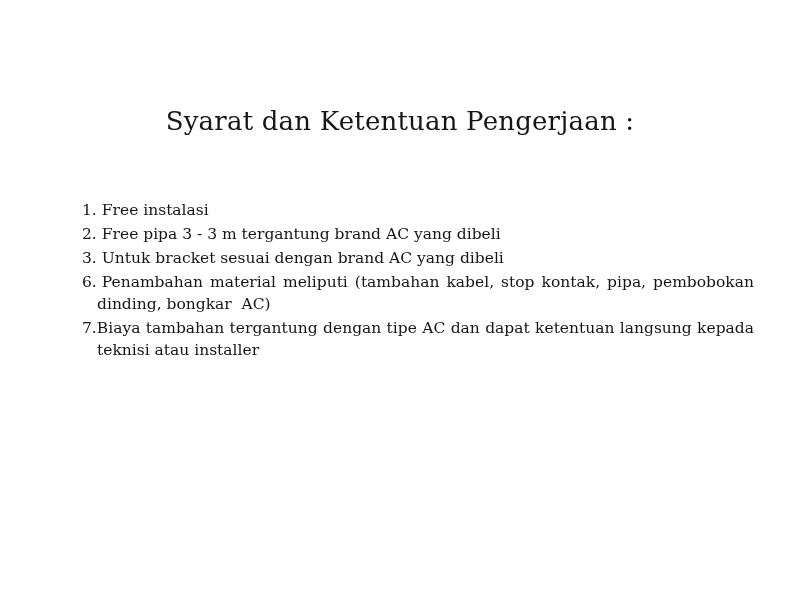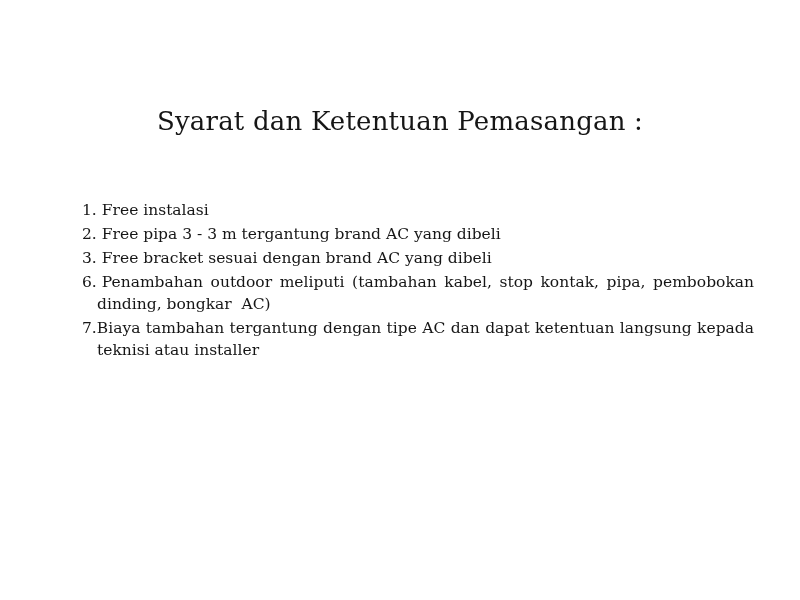--- a/index.html
+++ b/index.html
@@ -48,21 +48,21 @@
     margin-right: 0;
   }
   .text {
     white-space: pre-wrap;
   }
 </style>
 </head>
 <body style="color: rgb(22, 22, 22); background: rgb(255, 255, 255);">
 
 <div class="slide">
-  <h1 class="title">Syarat dan Ketentuan Pemasangan :</h1>
+  <h1 class="title">Syarat dan Ketentuan Pengerjaan :</h1>
   <ol class="terms">
       <li class="term-item"><span class="marker">1.</span><span class="text">Free instalasi</span></li>
       <li class="term-item"><span class="marker">2.</span><span class="text">Free pipa 3 - 3 m tergantung brand AC yang dibeli</span></li>
-      <li class="term-item"><span class="marker">3.</span><span class="text">Free bracket sesuai dengan brand AC yang dibeli</span></li>
-      <li class="term-item"><span class="marker">6.</span><span class="text">Penambahan outdoor meliputi (tambahan kabel, stop kontak, pipa, pembobokan dinding, bongkar  AC)</span></li>
+      <li class="term-item"><span class="marker">3.</span><span class="text">Untuk bracket sesuai dengan brand AC yang dibeli</span></li>
+      <li class="term-item"><span class="marker">6.</span><span class="text">Penambahan material meliputi (tambahan kabel, stop kontak, pipa, pembobokan dinding, bongkar  AC)</span></li>
       <li class="term-item no-marker-gap"><span class="marker">7.</span><span class="text">Biaya tambahan tergantung dengan tipe AC dan dapat ketentuan langsung kepada teknisi atau installer</span></li>
     </ol>
 </div>
 
 </body></html>

